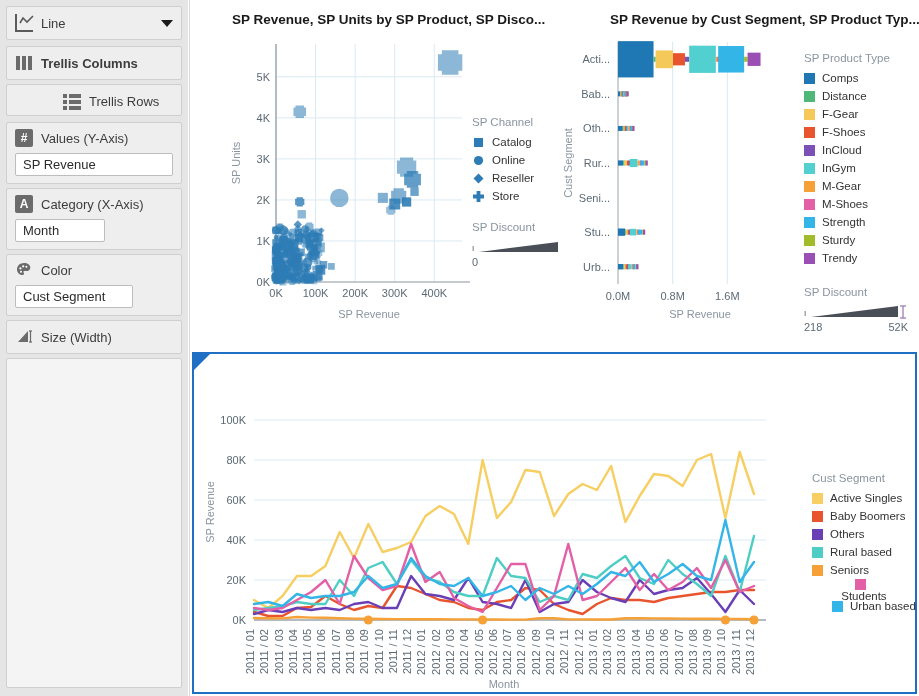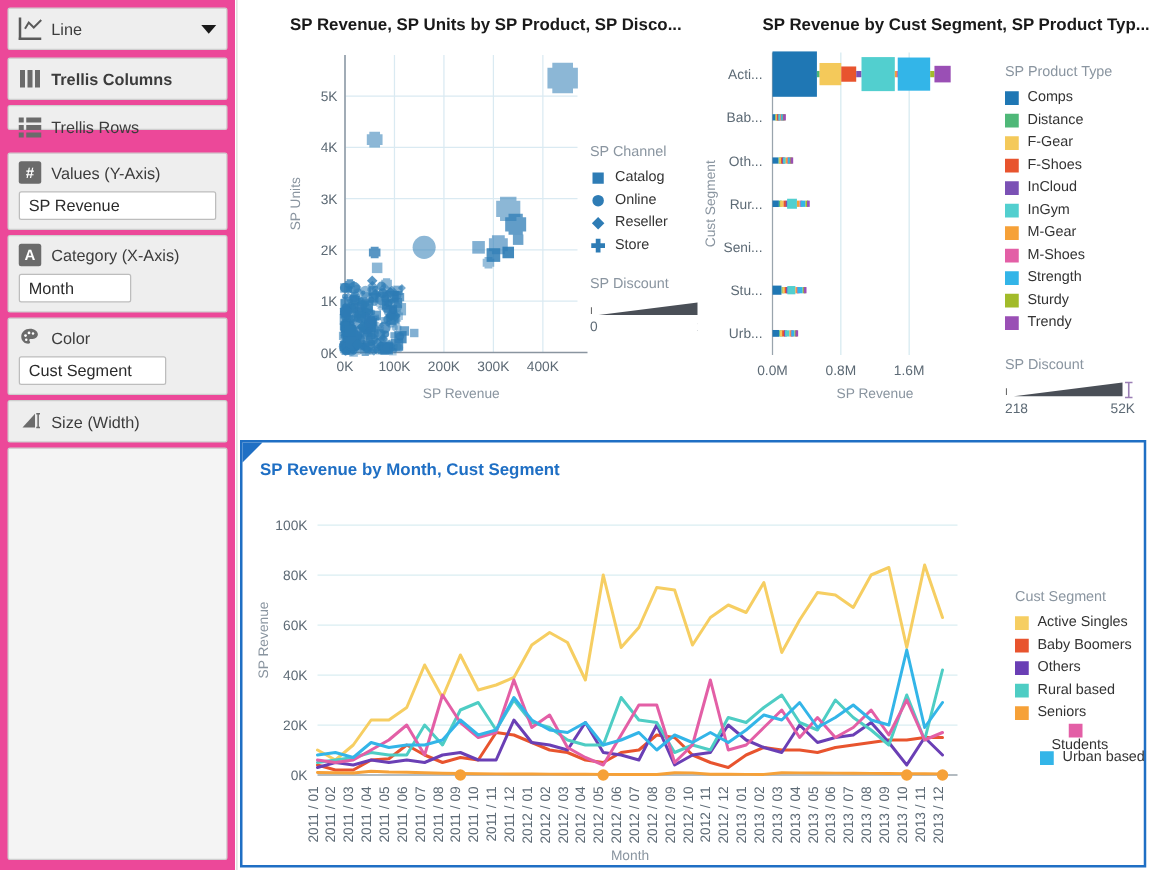--- a/index.html
+++ b/index.html
@@ -8,21 +8,21 @@
     width: 919px; height: 696px;
     background: #ffffff;
     font-family: "Liberation Sans", sans-serif;
     overflow: hidden;
   }
   #root { position: relative; width: 919px; height: 696px; background:#fff; }
 
   
   #sidebar {
     position: absolute; left: 0; top: 0; width: 188px; height: 696px;
-    background: #ec4899;
+    background: #e5e5e5;
   }
   .side-card {
     position: absolute; left: 6px; width: 176px;
     background: #eeeeee;
     border: 1px solid #cfcfcf;
     border-radius: 2px;
   }
   .side-row { display: flex; align-items: center; padding: 0 8px; height: 32px; }
   .side-label {
     font-size: 13px; color: #3c3c3c; margin-left: 8px; white-space: nowrap;
@@ -105,21 +105,21 @@
       <div class="side-row" style="height:32px;font-weight:bold;">
         <span class="ico">
           <i class="tc-bar" style="left:1px"></i>
             <i class="tc-bar" style="left:7px"></i>
             <i class="tc-bar" style="left:13px"></i>
         </span>
         <span class="side-label">Trellis Columns</span>
       </div>
     </div>
 
-    <div class="side-card" style="top:84px;height:20px;">
+    <div class="side-card" style="top:84px;height:32px;padding-left:48px;">
       <div class="side-row" style="height:32px;">
         <span class="ico">
           <i class="tr-bar" style="top:2px"></i>
             <i class="tr-line" style="top:2px"></i>
           <i class="tr-bar" style="top:8px"></i>
             <i class="tr-line" style="top:8px"></i>
           <i class="tr-bar" style="top:14px"></i>
             <i class="tr-line" style="top:14px"></i>
         </span>
         <span class="side-label">Trellis Rows</span>
@@ -740,21 +740,20 @@
       </div>
       <div class="disc-nums">
         <span>218</span>
         <span>52K</span>
       </div>
     </div>
   </div>
 
   <div class="panel" id="panel-bottom">
     <div class="corner"></div>
-    <div id="bottom-title">SP Revenue by Month, Cust Segment</div>
     <svg id="svg-lines" width="612" height="300" style="position:absolute;left:0;top:36px;">
         <text x="52" y="234" text-anchor="end" class="tick">0K</text>
         <line x1="60" y1="190" x2="572" y2="190" stroke="#daeef2" stroke-width="1"></line>
         <text x="52" y="194" text-anchor="end" class="tick">20K</text>
         <line x1="60" y1="150" x2="572" y2="150" stroke="#daeef2" stroke-width="1"></line>
         <text x="52" y="154" text-anchor="end" class="tick">40K</text>
         <line x1="60" y1="110" x2="572" y2="110" stroke="#daeef2" stroke-width="1"></line>
         <text x="52" y="114" text-anchor="end" class="tick">60K</text>
         <line x1="60" y1="70" x2="572" y2="70" stroke="#daeef2" stroke-width="1"></line>
         <text x="52" y="74" text-anchor="end" class="tick">80K</text>

